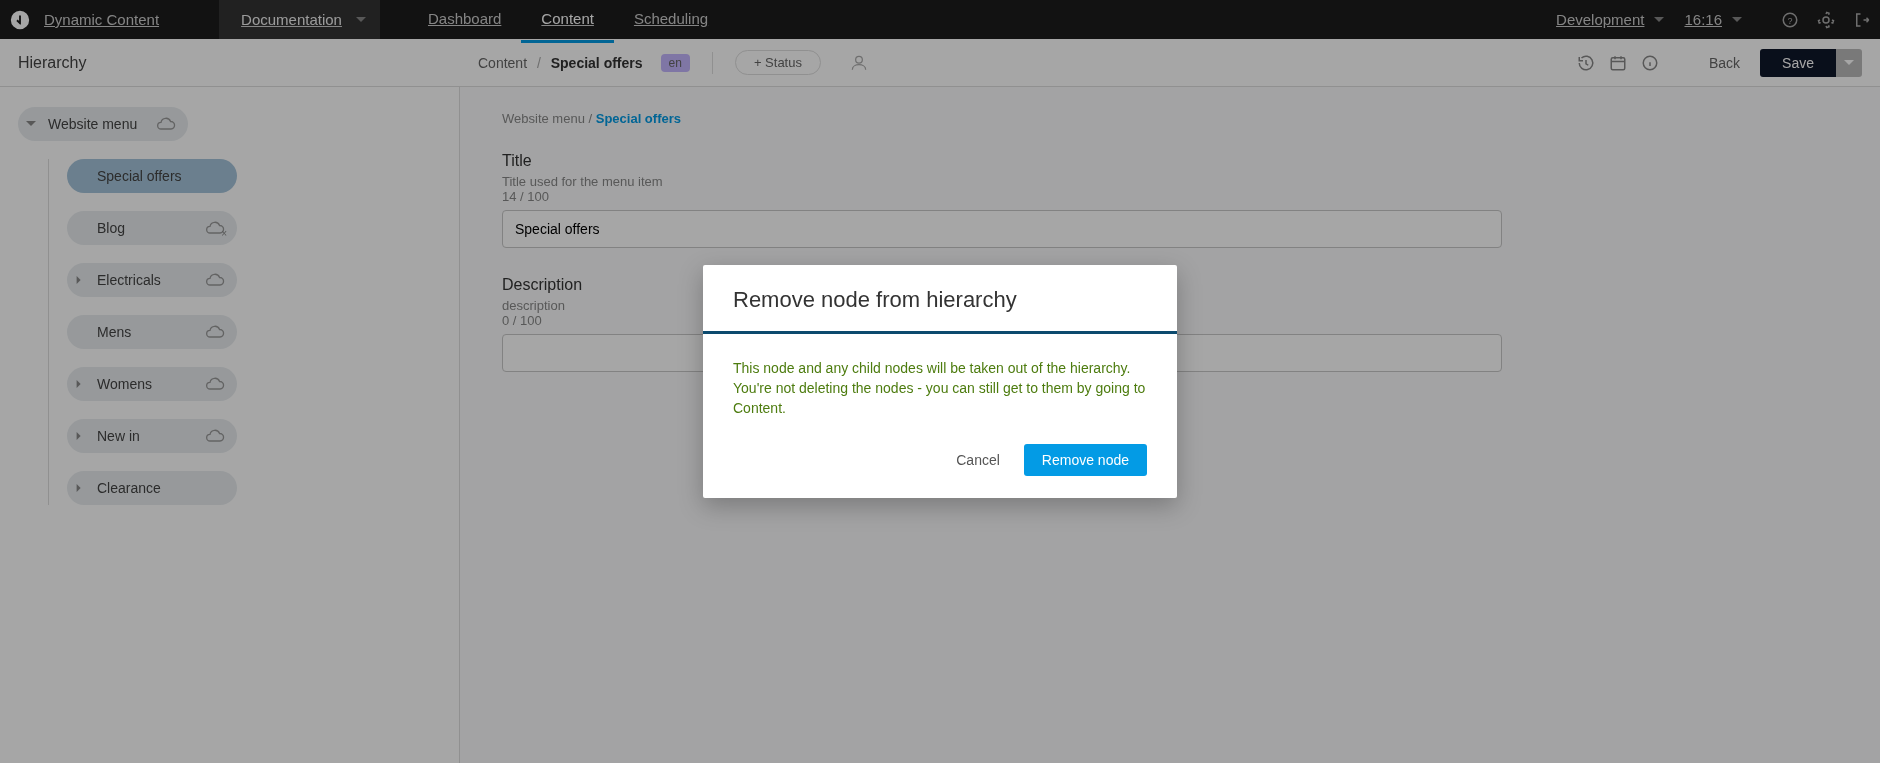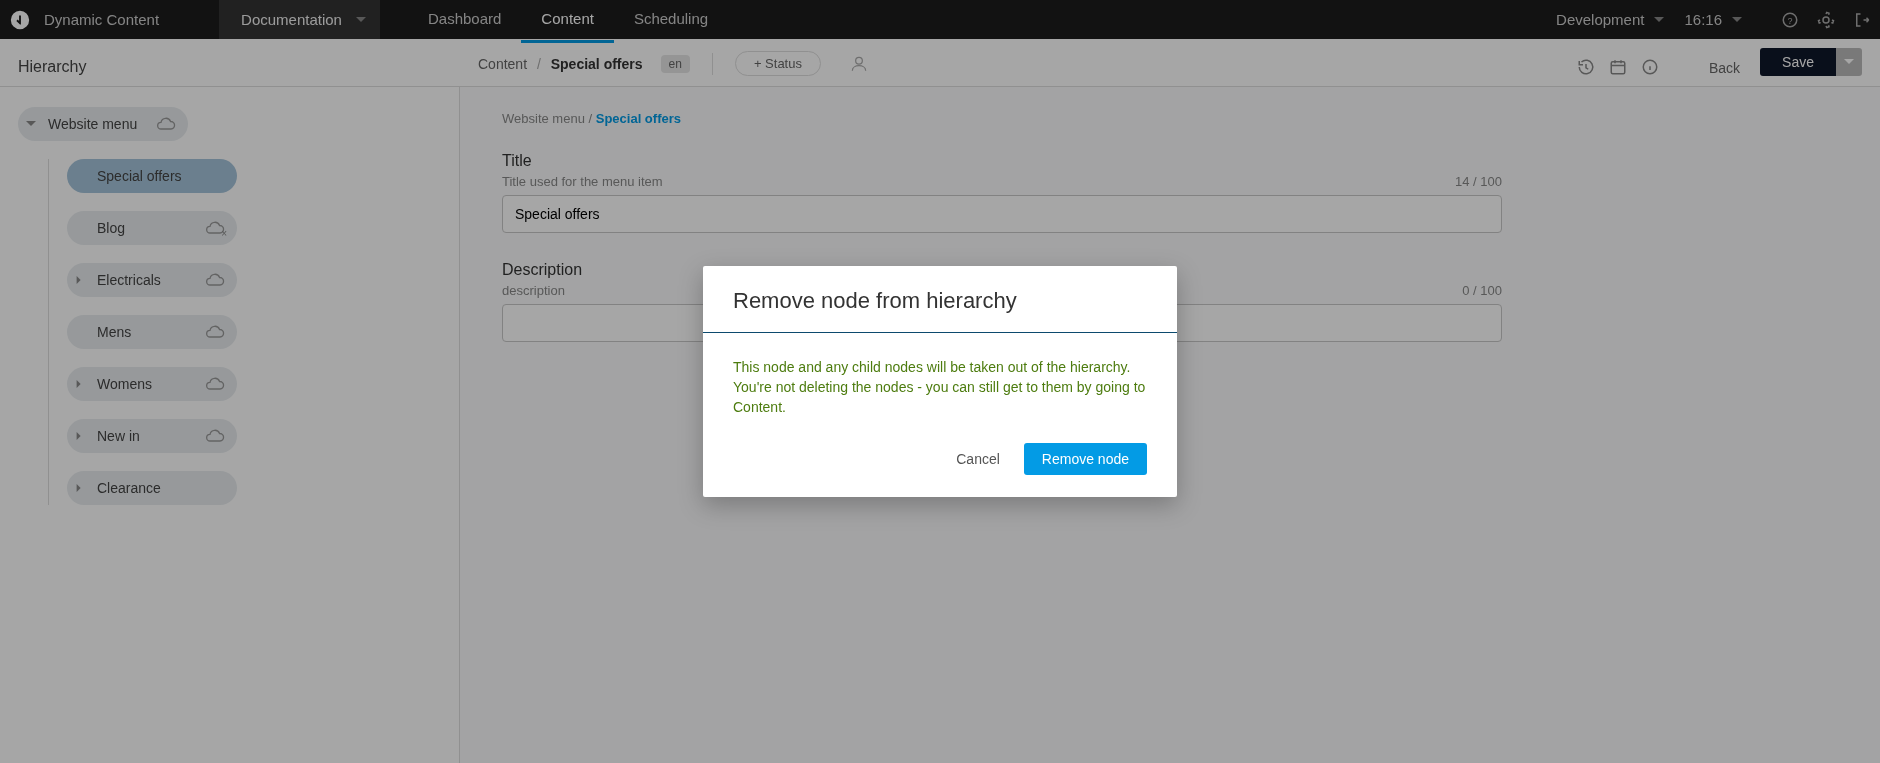--- a/index.html
+++ b/index.html
@@ -28,20 +28,21 @@
   }
 
   
   .topnav {
     height: 39px;
     background: var(--header-dark);
     color: #ccc;
     display: flex;
     align-items: center;
     padding: 0 0 0 8px;
+    text-decoration: underline;
   }
   .topnav .logo {
     width: 24px; height: 24px;
     margin-right: 12px;
     display: flex; align-items: center; justify-content: center;
   }
   .topnav .appname { color: #ccc; font-size: 15px; margin-right: 60px; }
   .topnav .hubselect {
     background: #333; height: 39px;
     display: flex; align-items: center;
@@ -75,31 +76,31 @@
     width: 36px; height: 39px;
     display: flex; align-items: center; justify-content: center;
     color: #aaa; cursor: pointer;
   }
 
   
   .subbar {
     height: 48px;
     background: #fff;
     border-bottom: 1px solid var(--border);
-    display: flex; align-items: flex-end;
-    padding: 10px 18px;
+    display: flex; align-items: center;
+    padding: 0 18px;
   }
   .subbar .col-left { width: 460px; display: flex; align-items: center; }
   .subbar .col-left .panel-title { font-size: 16px; color: #444; }
   .subbar .col-mid { display: flex; align-items: center; gap: 10px; }
   .subbar .col-mid .crumb { color: #666; }
   .subbar .col-mid .crumb .slash { margin: 0 6px; color: #aaa; }
   .subbar .col-mid .crumb .strong { font-weight: 600; color: #333; }
   .subbar .col-mid .locale-badge {
-    background: #e5e5e5; border-radius: 4px;
+    background: #c4b5fd; border-radius: 4px;
     padding: 2px 8px; font-size: 12px; color: #666; margin-left: 8px;
   }
   .subbar .col-mid .divider { width: 1px; height: 22px; background: var(--border); margin: 0 12px; }
   .subbar .col-mid .status-dd {
     border: 1px solid var(--border);
     border-radius: 16px;
     padding: 4px 18px;
     color: #666;
     font-size: 13px;
   }
@@ -156,21 +157,21 @@
     background: #fafbfc;
     padding: 24px 30px;
     overflow: auto;
   }
   .right-inner { max-width: 1020px; margin-left: 12px; }
   .mini-bc { color: #888; font-size: 13px; margin-bottom: 26px; }
   .mini-bc .cur { color: var(--blue); font-weight: 600; }
 
   .field-block { margin-bottom: 28px; max-width: 1000px; }
   .field-label { font-size: 16px; color: #333; margin-bottom: 4px; }
-  .field-hint-row { display: flex; justify-content: space-between; color: #888; font-size: 13px; margin-bottom: 6px; }
+  .field-hint-row { display: flex; justify-content: space-between; color: #888; font-size: 13px; margin-bottom: 6px; flex-direction: column; }
   .field-input {
     width: 100%;
     border: 1px solid #c8c8c8;
     border-radius: 4px;
     padding: 10px 12px;
     font-size: 14px;
     background: #fff;
   }
   .field-input::placeholder { color: #aaa; }
 
@@ -183,21 +184,21 @@
   }
   .modal {
     width: 474px;
     background: #fff;
     border-radius: 2px;
     box-shadow: 0 8px 24px rgba(0,0,0,0.25);
     display: flex; flex-direction: column;
   }
   .modal-head {
     padding: 22px 30px 18px 30px;
-    border-bottom: 1px solid #0c4a6e;
+    border-bottom: 3px solid #0c4a6e;
     font-size: 22px;
     color: #333;
   }
   .modal-body {
     padding: 24px 30px 8px 30px;
     color: #4d7c0f; font-size: 14px; line-height: 1.45;
   }
   .modal-foot {
     padding: 18px 30px 22px 30px;
     display: flex; justify-content: flex-end; gap: 14px;

